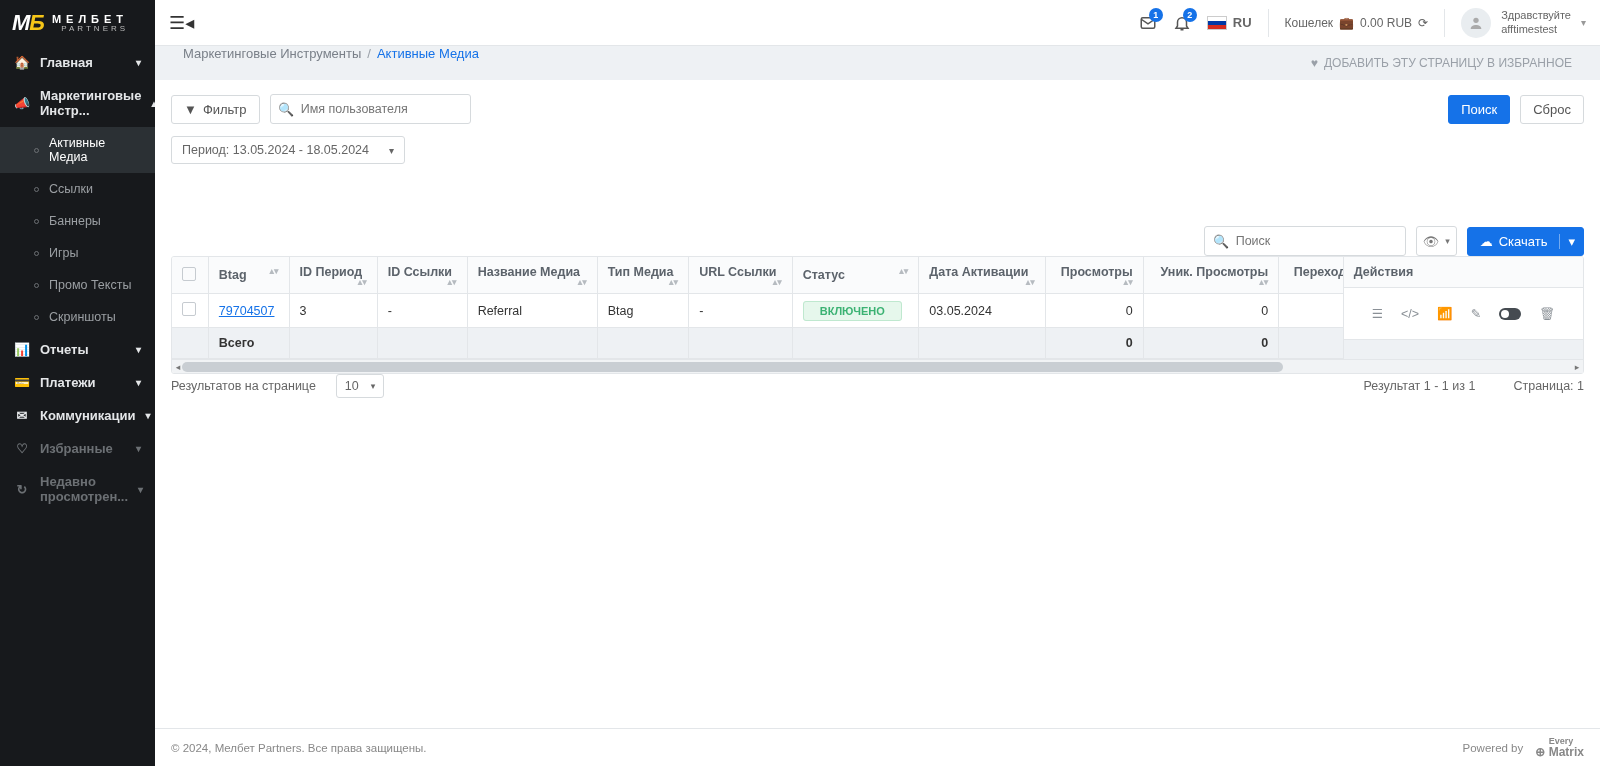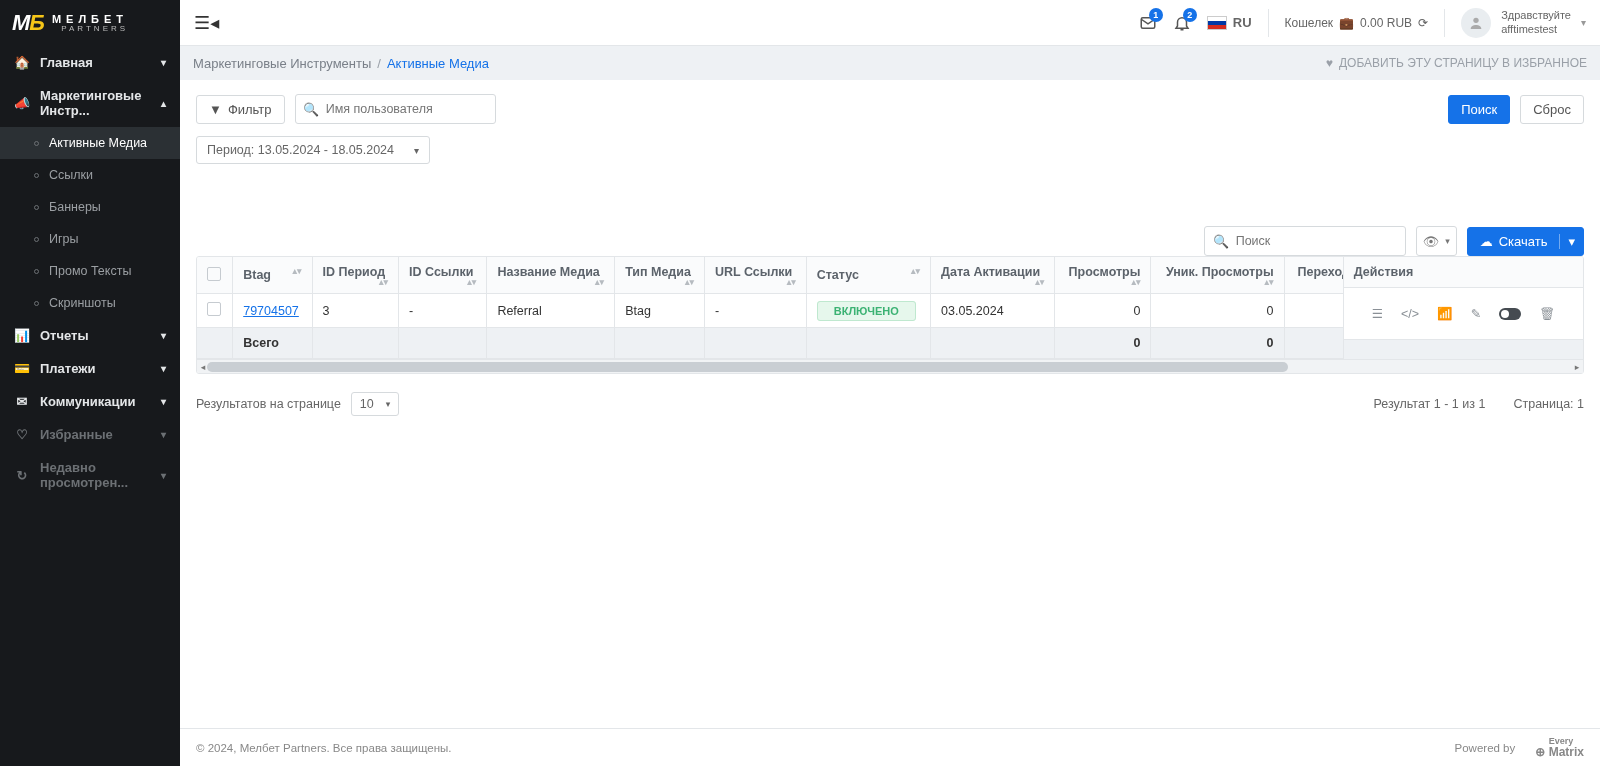--- a/index.html
+++ b/index.html
@@ -1,21 +1,21 @@
 <!DOCTYPE html>
 <html><head>
 <meta charset="utf-8">
 <style>
 * { margin: 0; padding: 0; box-sizing: border-box; font-family: Arial, Helvetica, sans-serif; }
 html, body { height: 100%; }
 body { display: flex; flex-direction: column; background: #fff; color: #333; font-size: 13px; }
 
 
 .app { display: flex; flex: 1; min-height: 0; }
-.sidebar { width: 180px; background: #17191c; color: #c4c6c8; display: flex; flex-direction: column; justify-content: center; }
+.sidebar { width: 155px; background: #17191c; color: #c4c6c8; display: flex; flex-direction: column; justify-content: center; }
 .logo { display: flex; align-items: center; gap: 8px; padding: 8px 12px; height: 46px; }
 .logo-mark { font-weight: 800; font-style: italic; font-size: 22px; letter-spacing: -1px; }
 .logo-mark .m { color: #fff; }
 .logo-mark .b { color: #f5c518; }
 .logo-text { display: flex; flex-direction: column; line-height: 1; }
 .logo-text .l1 { font-size: 11px; letter-spacing: 5px; color: #fff; font-weight: 600; }
 .logo-text .l2 { font-size: 8px; letter-spacing: 3px; color: #bbb; text-align: right; }
 .nav { flex: 1; overflow: auto; }
 .nav-item { display: flex; align-items: center; gap: 10px; padding: 9px 14px; cursor: pointer; font-size: 13px; position: relative; }
 .nav-item.group { font-weight: 600; color: #e4e6e8; }
@@ -36,21 +36,21 @@
 .lang { display: flex; align-items: center; gap: 6px; cursor: pointer; color: #666; font-weight: 600; }
 .flag-ru { width: 20px; height: 14px; display: inline-block; background: linear-gradient(to bottom, #fff 0 33%, #0039a6 33% 66%, #d52b1e 66% 100%); border: 1px solid #ccc; }
 .wallet { display: flex; align-items: center; gap: 6px; color: #666; font-size: 12px; }
 .wallet .lbl { font-weight: 500; }
 .divider-v { width: 1px; height: 28px; background: #e3e6e9; }
 .user-box { display: flex; align-items: center; gap: 10px; cursor: pointer; }
 .avatar { width: 30px; height: 30px; border-radius: 50%; background: #e9edf0; display: flex; align-items: center; justify-content: center; color: #999; }
 .user-text { display: flex; flex-direction: column; line-height: 1.2; font-size: 11px; color: #666; }
 
 
-.crumb-bar { background: #eef1f4; height: 34px; display: flex; align-items: center; padding: 0 13px; font-size: 13px; }
+.crumb-bar { background: #eef1f4; height: 34px; display: flex; padding: 0 28px; font-size: 13px; }
 .crumb-bar .c1 { color: #7a8089; }
 .crumb-bar .sep { margin: 0 6px; color: #9aa0a8; }
 .crumb-bar .c2 { color: #1572e8; }
 .crumb-bar .fav { margin-left: auto; color: #9aa0a8; font-size: 12px; display: flex; align-items: center; gap: 6px; cursor: pointer; }
 
 
 .content { padding: 14px 16px; flex: 1; overflow: auto; }
 .filter-row { display: flex; align-items: center; gap: 10px; margin-bottom: 12px; }
 .btn { border: 1px solid #d6dadd; background: #fff; padding: 6px 12px; border-radius: 3px; cursor: pointer; font-size: 13px; color: #555; display: inline-flex; align-items: center; gap: 6px; }
 .btn.primary { background: #1572e8; color: #fff; border-color: #1572e8; }
@@ -87,27 +87,27 @@
 .actions-cell span { cursor: pointer; }
 .toggle { width: 22px; height: 12px; background: #454b51; border-radius: 10px; position: relative; display: inline-block; }
 .toggle::after { content: ''; position: absolute; left: 2px; top: 2px; width: 8px; height: 8px; background: #fff; border-radius: 50%; }
 .hscroll-track { height: 14px; background: #f1f3f5; position: relative; border-top: 1px solid #e3e6e9; }
 .hscroll-thumb { position: absolute; left: 10px; top: 2px; height: 10px; width: 78%; background: #c9ced3; border-radius: 5px; }
 .hscroll-arrow { position: absolute; top: 0; width: 12px; height: 14px; display: flex; align-items: center; justify-content: center; font-size: 9px; color: #777; }
 .hscroll-arrow.l { left: 0; }
 .hscroll-arrow.r { right: 0; }
 
 
-.pager { display: flex; align-items: center; gap: 10px; margin-top: 18px; font-size: 12.5px; color: #666; }
+.pager { display: flex; align-items: center; gap: 20px; margin-top: 0; font-size: 12.5px; color: #666; }
 .pager .sel { border: 1px solid #d6dadd; border-radius: 3px; padding: 4px 8px; display: inline-flex; align-items: center; gap: 12px; cursor: pointer; }
 .pager-spacer { flex: 1; }
 
 
 .footer { border-top: 1px solid #e3e6e9; padding: 8px 16px; display: flex; align-items: center; font-size: 11.5px; color: #888; }
-.footer .powered { margin-left: auto; display: flex; align-items: center; gap: 20px; }
+.footer .powered { margin-left: auto; display: flex; align-items: center; gap: 12px; }
 .em-logo { font-weight: 700; font-size: 12px; line-height: 1; }
 .em-logo .sm { font-size: 9px; display: block; }
 
 
 .col-chk { width: 28px; }
 .col-btag { width: 60px; }
 .col-idmedia { width: 68px; }
 .col-idlink { width: 75px; }
 .col-name { width: 108px; }
 .col-type { width: 78px; }

